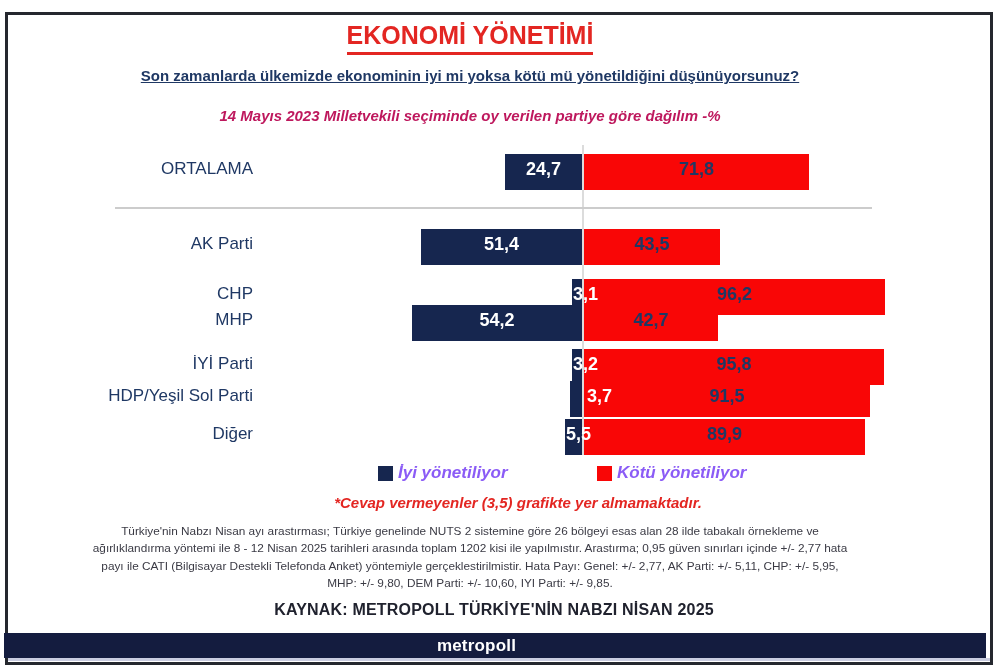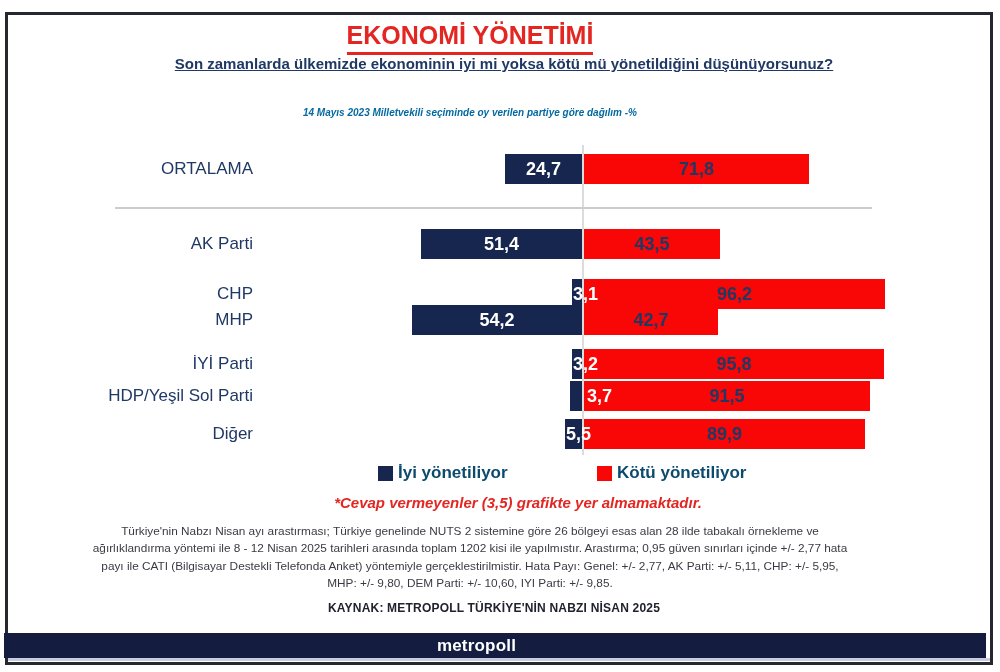--- a/index.html
+++ b/index.html
@@ -5,57 +5,57 @@
   html,body{margin:0;padding:0;background:#fff;}
   .page{position:relative;width:1000px;height:672px;background:#ffffff;
         font-family:"Liberation Sans", sans-serif;overflow:hidden;}
   .frame{position:absolute;left:5px;top:12px;width:988px;height:653px;
          border:3px solid #25282e;box-sizing:border-box;}
   .center-wrap{position:absolute;left:5px;width:930px;text-align:center;}
   .title{font-size:25px;font-weight:800;color:#e32622;letter-spacing:0px;}
   .title span{display:inline-block;border-bottom:3px solid #e32622;padding-bottom:2px;}
   .question{font-size:15px;font-weight:bold;color:#1f3864;}
   .question span{text-decoration:underline;}
-  .breakdown{font-size:10px;font-weight:bold;font-style:italic;color:#0369a1;}
+  .breakdown{font-size:15px;font-weight:bold;font-style:italic;color:#be185d;}
   .chart{position:absolute;left:0;top:0;width:1000px;height:672px;}
   .axis-line{position:absolute;left:582px;top:145px;width:2px;height:310px;background:#dcdcdc;z-index:0;}
   .divider{position:absolute;left:115px;top:207px;width:757px;height:0;border-top:2px solid #cccccc;z-index:0;}
   .row{position:absolute;left:0;width:1000px;height:30px;z-index:1;}
   .row-label{position:absolute;left:40px;top:0;width:213px;height:30px;line-height:30px;
              text-align:right;font-size:17px;color:#1f3864;}
-  .bar{position:absolute;top:0;height:30px;}
+  .bar{position:absolute;top:0;height:36px;}
   .bar-navy{background:#16264f;}
   .bar-red{background:#f90606;}
   .val{font-size:18px;font-weight:bold;line-height:30px;text-align:center;display:block;}
   .val-white{color:#ffffff;}
   .val-navy{color:#1f3864;}
   .stub-val{position:absolute;top:0;height:30px;line-height:30px;font-size:18px;font-weight:bold;
             color:#ffffff;z-index:5;white-space:nowrap;}
   .legend-swatch{position:absolute;width:15px;height:15px;}
-  .legend-label{position:absolute;font-size:17px;font-weight:bold;color:#0c4a6e;line-height:22px;white-space:nowrap;}
+  .legend-label{position:absolute;font-size:17px;font-weight:bold;color:#8b5cf6;line-height:22px;white-space:nowrap;font-style:italic;}
   .note{font-size:15px;font-weight:bold;font-style:italic;color:#e32622;}
   .methodology{position:absolute;left:50px;top:523px;width:840px;text-align:center;
                font-size:11.8px;line-height:17.4px;color:#3a3a44;}
-  .source{font-size:12px;font-weight:bold;color:#20222e;letter-spacing:0.2px;padding-left:48px;}
+  .source{font-size:16px;font-weight:bold;color:#20222e;letter-spacing:0.2px;padding-left:48px;}
   .brand-bar{position:absolute;left:4px;top:633px;width:982px;height:25px;background:#141c3f;}
   .brand-strip{position:absolute;left:8px;top:658px;width:982px;height:3px;background:#c9cce0;}
   .brand-text{position:absolute;left:0;top:0;width:945px;height:25px;line-height:25px;text-align:center;
               color:#ffffff;font-size:17px;font-weight:bold;letter-spacing:0.2px;}
 </style>
 </head>
 <body>
 
 <div class="page">
   <div class="frame"></div>
 
   <div class="center-wrap" style="top:21px;">
     <div class="title"><span>EKONOMİ YÖNETİMİ</span></div>
   </div>
 
-  <div class="center-wrap" style="top:55px;padding-left:34px;">
+  <div class="center-wrap" style="top:67px;">
     <div class="question"><span>Son zamanlarda ülkemizde ekonominin iyi mi yoksa kötü mü yönetildiğini düşünüyorsunuz?</span></div>
   </div>
 
   <div class="center-wrap" style="top:107px;">
     <div class="breakdown">14 Mayıs 2023 Milletvekili seçiminde oy verilen partiye göre dağılım -%</div>
   </div>
 
   <div class="chart" id="chart">
     <div class="axis-line"></div>
     <div class="divider"></div>

